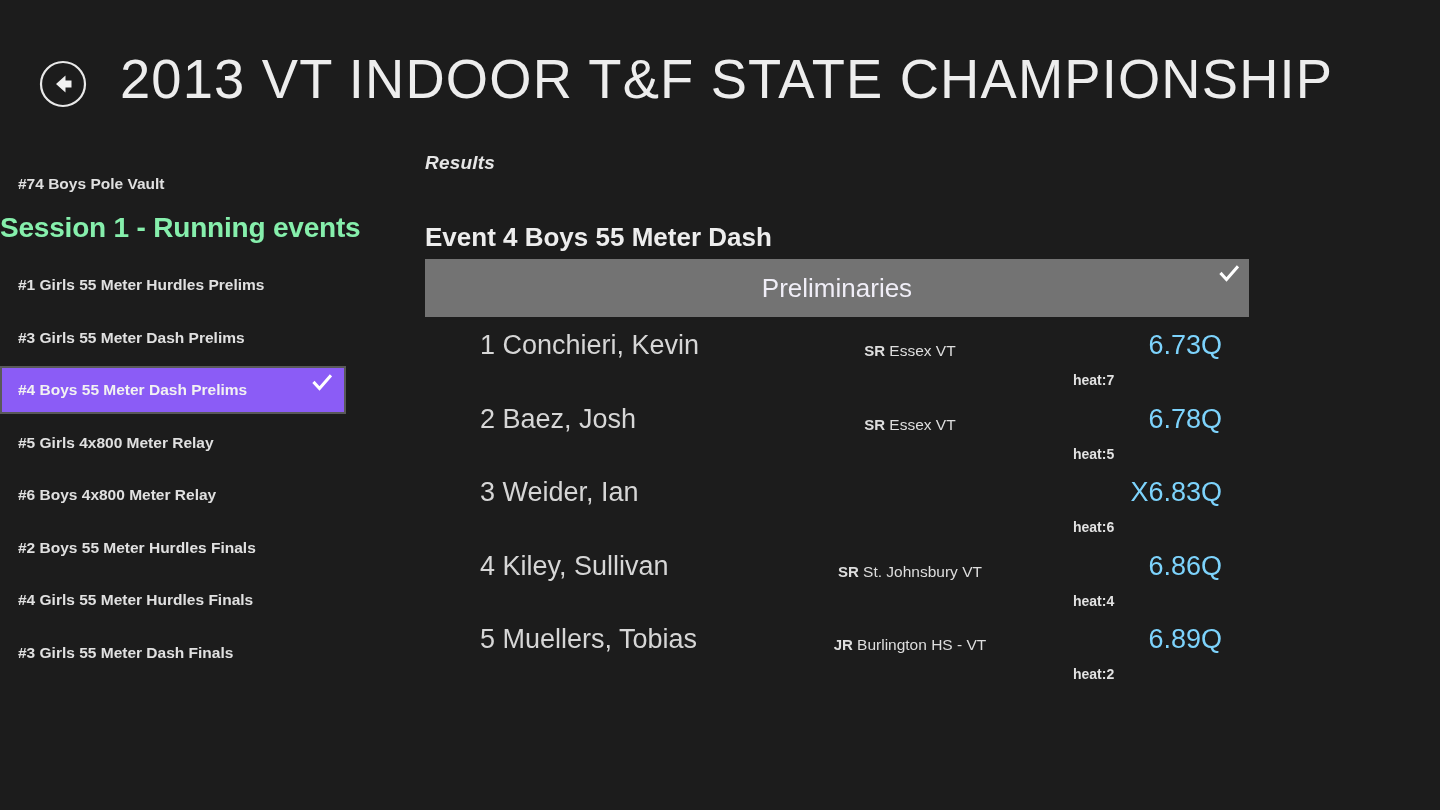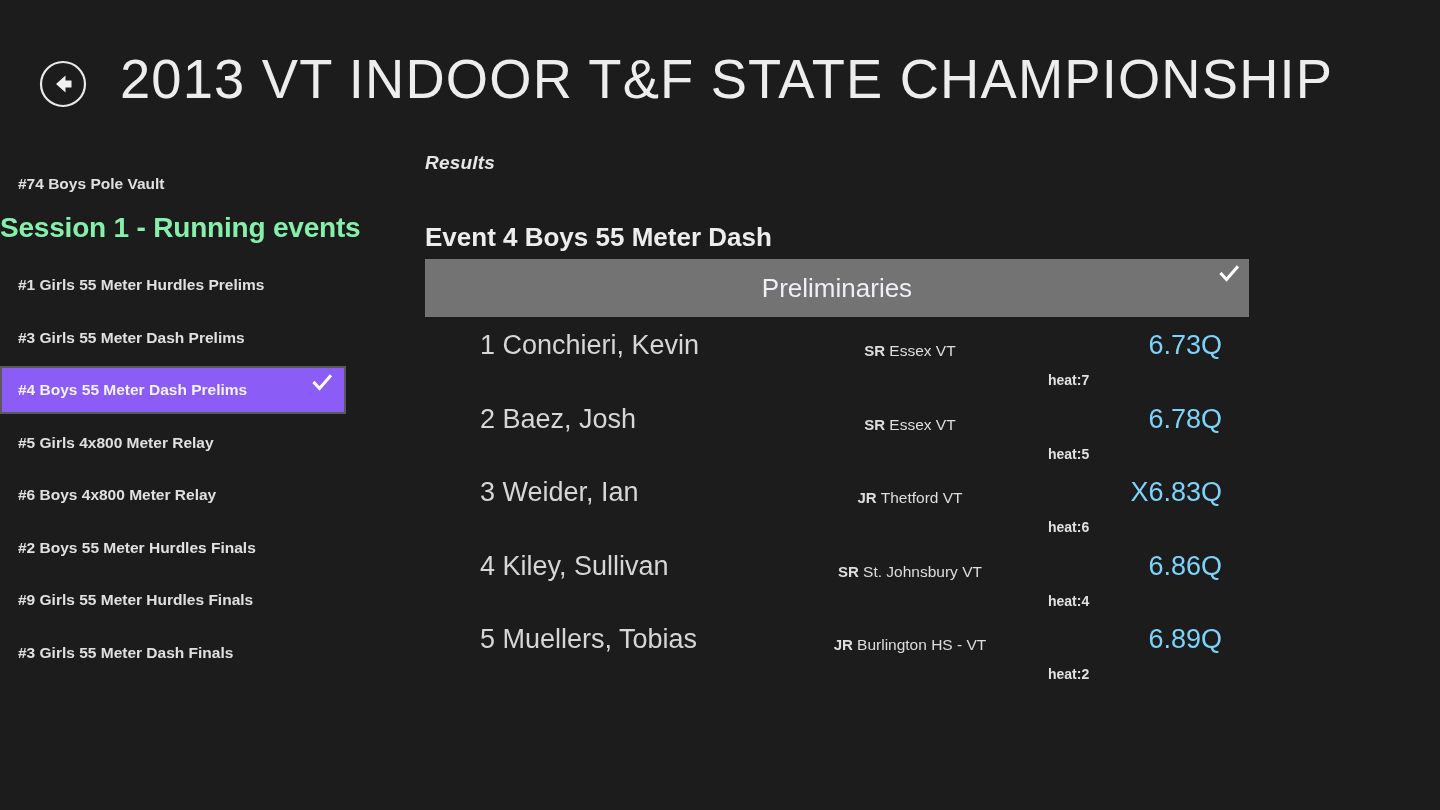--- a/index.html
+++ b/index.html
@@ -219,21 +219,21 @@
     position: absolute;
     right: 27px;
     top: 4px;
     font-size: 27px;
     font-weight: 300;
     color: #7dd3fc;
     white-space: nowrap;
   }
   .res-heat {
     position: absolute;
-    left: 623px;
+    left: 648px;
     top: 46px;
     font-size: 14px;
     font-weight: bold;
     color: #e2e2e2;
     white-space: nowrap;
   }
 </style>
 </head>
 <body>
 
@@ -283,21 +283,21 @@
 
     <div class="sb-item">
       <span class="sb-label">#6 Boys 4x800 Meter Relay</span>
     </div>
 
     <div class="sb-item">
       <span class="sb-label">#2 Boys 55 Meter Hurdles Finals</span>
     </div>
 
     <div class="sb-item">
-      <span class="sb-label">#9 Girls 55 Meter Hurdles Finals</span>
+      <span class="sb-label">#4 Girls 55 Meter Hurdles Finals</span>
     </div>
 
     <div class="sb-item">
       <span class="sb-label">#3 Girls 55 Meter Dash Finals</span>
     </div>
 
   </div>
 </div>
 
 <div id="main">
@@ -326,21 +326,20 @@
 
     <div class="res-row">
       <div class="res-place-name">2 Baez, Josh</div>
       <div class="res-team"><span class="yr">SR</span> <span class="school">Essex VT</span></div>
       <div class="res-mark">6.78Q</div>
       <div class="res-heat">heat:5</div>
     </div>
 
     <div class="res-row">
       <div class="res-place-name">3 Weider, Ian</div>
-      <div class="res-team"><span class="yr">JR</span> <span class="school">Thetford VT</span></div>
       <div class="res-mark">X6.83Q</div>
       <div class="res-heat">heat:6</div>
     </div>
 
     <div class="res-row">
       <div class="res-place-name">4 Kiley, Sullivan</div>
       <div class="res-team"><span class="yr">SR</span> <span class="school">St. Johnsbury VT</span></div>
       <div class="res-mark">6.86Q</div>
       <div class="res-heat">heat:4</div>
     </div>

